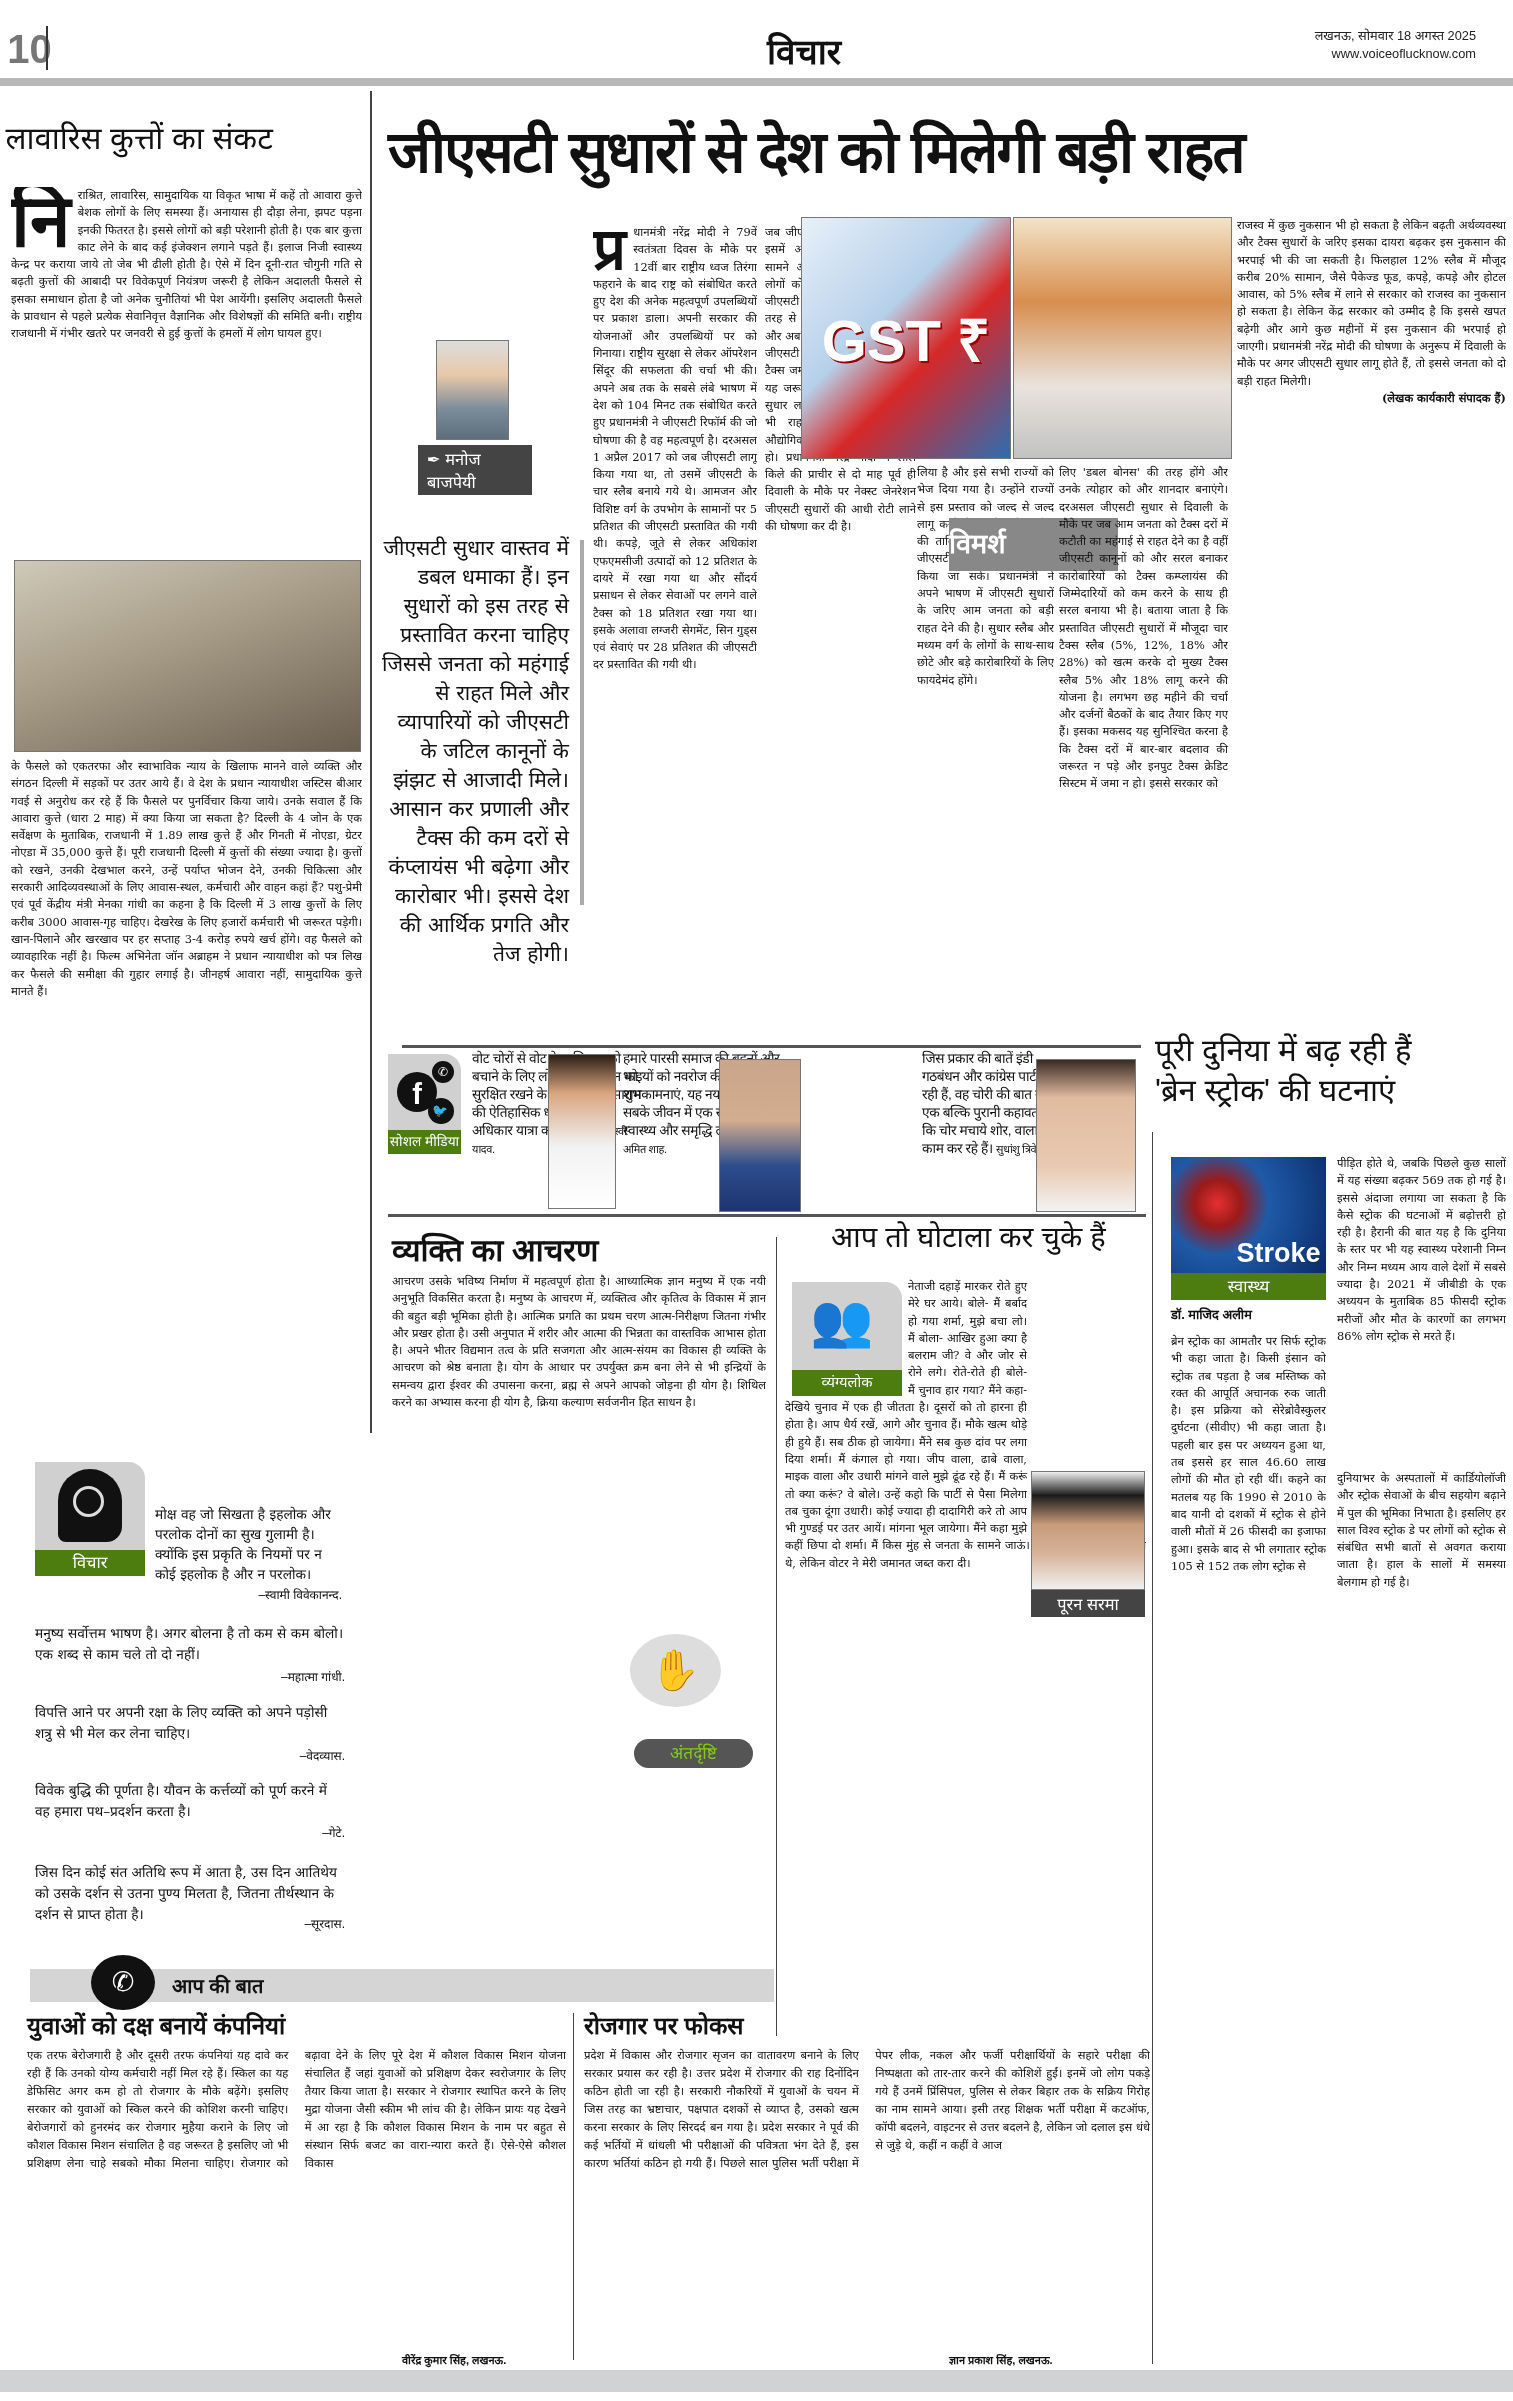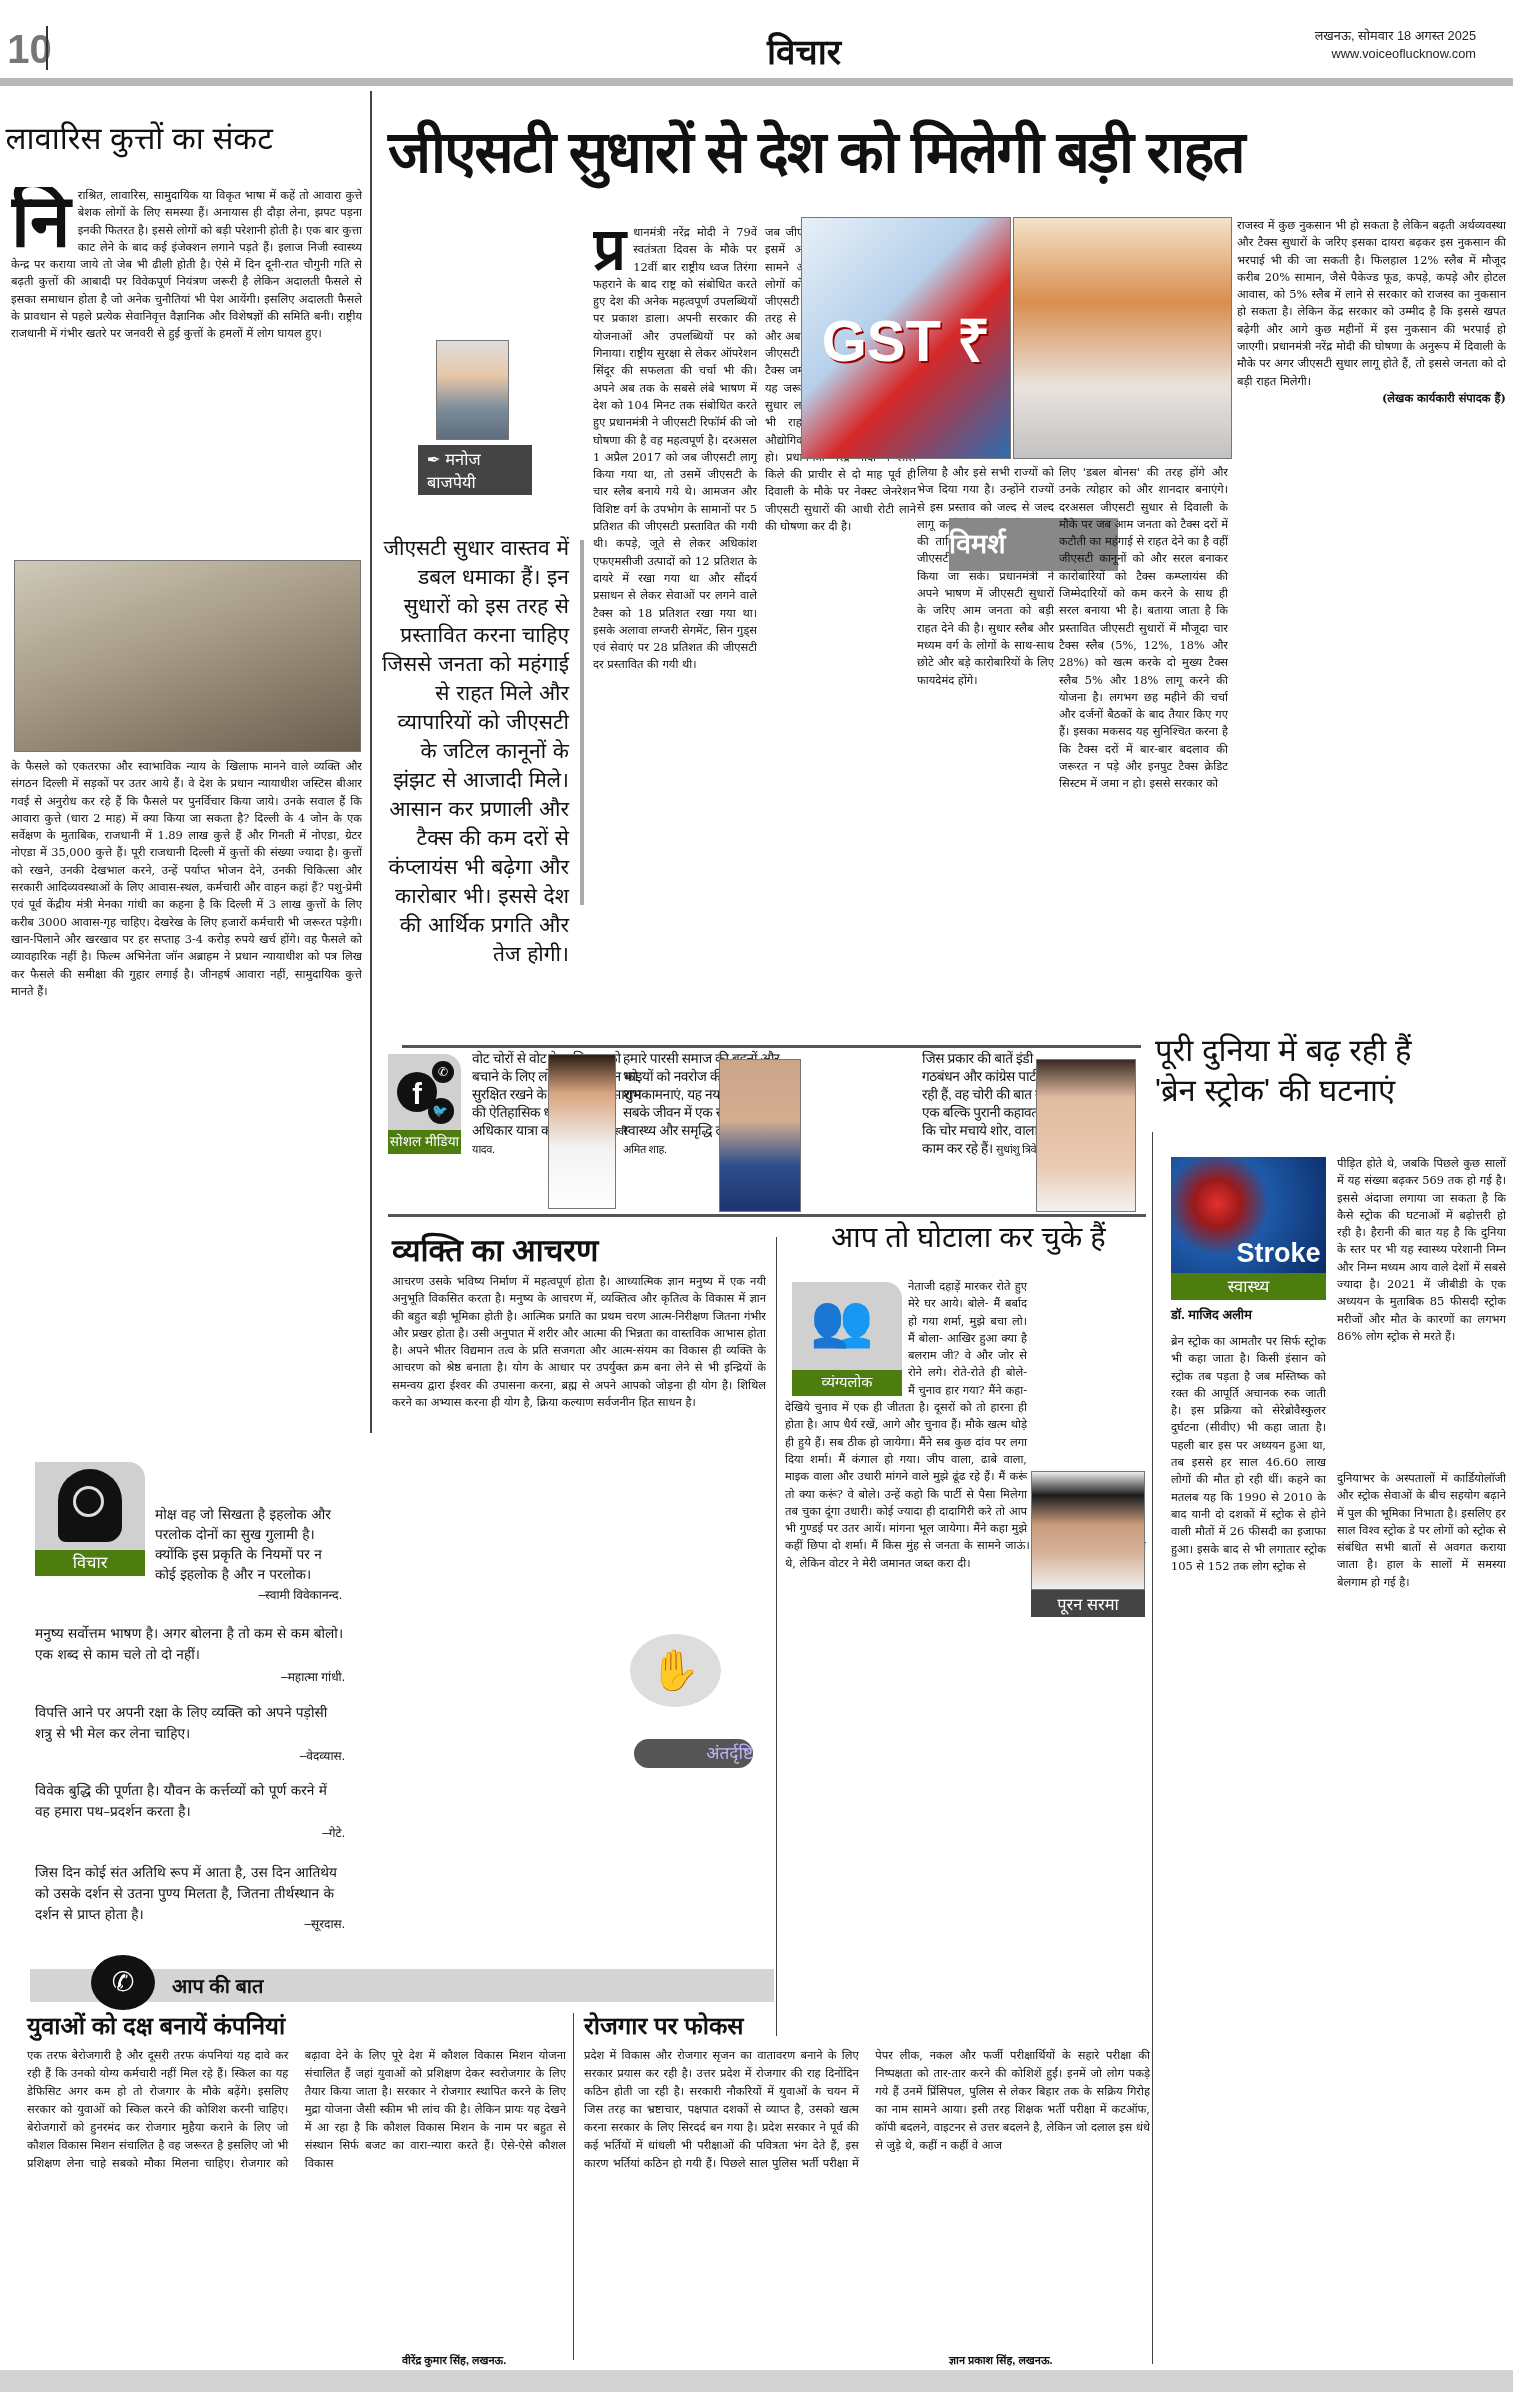--- a/index.html
+++ b/index.html
@@ -123,21 +123,21 @@
 <div class="abs icon-label" style="left:1171px; top:1273px; width:155px; font-size:16.4px; line-height:27px;">स्वास्थ्य</div>
 <div class="abs" style="left:1171px; top:1305px; font-size:12.8px; font-weight:bold;">डॉ. माजिद अलीम</div>
 <div class="abs col-text" style="left:1337px; top:1155px; width:169px; height:310px;">पीड़ित होते थे, जबकि पिछले कुछ सालों में यह संख्या बढ़कर 569 तक हो गई है। इससे अंदाजा लगाया जा सकता है कि कैसे स्ट्रोक की घटनाओं में बढ़ोत्तरी हो रही है। हैरानी की बात यह है कि दुनिया के स्तर पर भी यह स्वास्थ्य परेशानी निम्न और निम्न मध्यम आय वाले देशों में सबसे ज्यादा है। 2021 में जीबीडी के एक अध्ययन के मुताबिक 85 फीसदी स्ट्रोक मरीजों और मौत के कारणों का लगभग 86% लोग स्ट्रोक से मरते हैं।</div>
 <div class="abs col-text" style="left:1171px; top:1333px; width:155px; height:1022px;">ब्रेन स्ट्रोक का आमतौर पर सिर्फ स्ट्रोक भी कहा जाता है। किसी इंसान को स्ट्रोक तब पड़ता है जब मस्तिष्क को रक्त की आपूर्ति अचानक रुक जाती है। इस प्रक्रिया को सेरेब्रोवैस्कुलर दुर्घटना (सीवीए) भी कहा जाता है। पहली बार इस पर अध्ययन हुआ था, तब इससे हर साल 46.60 लाख लोगों की मौत हो रही थीं। कहने का मतलब यह कि 1990 से 2010 के बाद यानी दो दशकों में स्ट्रोक से होने वाली मौतों में 26 फीसदी का इजाफा हुआ। इसके बाद से भी लगातार स्ट्रोक 105 से 152 तक लोग स्ट्रोक से</div>
 <div class="abs col-text" style="left:1337px; top:1470px; width:169px; height:885px;">दुनियाभर के अस्पतालों में कार्डियोलॉजी और स्ट्रोक सेवाओं के बीच सहयोग बढ़ाने में पुल की भूमिका निभाता है। इसलिए हर साल विश्व स्ट्रोक डे पर लोगों को स्ट्रोक से संबंधित सभी बातों से अवगत कराया जाता है। हाल के सालों में समस्या बेलगाम हो गई है।</div>
 <div class="abs vline" style="left:1152px; top:1132px; height:1232px; width:0.9px;"></div>
 
 <div class="abs sec-head" style="left:392px; top:1228px;">व्यक्ति का आचरण</div>
 <div class="abs col-text" style="left:392px; top:1273px; width:374px; height:748px;">आचरण उसके भविष्य निर्माण में महत्वपूर्ण होता है। आध्यात्मिक ज्ञान मनुष्य में एक नयी अनुभूति विकसित करता है। मनुष्य के आचरण में, व्यक्तित्व और कृतित्व के विकास में ज्ञान की बहुत बड़ी भूमिका होती है। आत्मिक प्रगति का प्रथम चरण आत्म-निरीक्षण जितना गंभीर और प्रखर होता है। उसी अनुपात में शरीर और आत्मा की भिन्नता का वास्तविक आभास होता है। अपने भीतर विद्यमान तत्व के प्रति सजगता और आत्म-संयम का विकास ही व्यक्ति के आचरण को श्रेष्ठ बनाता है। योग के आधार पर उपर्युक्त क्रम बना लेने से भी इन्द्रियों के समन्वय द्वारा ईश्वर की उपासना करना, ब्रह्म से अपने आपको जोड़ना ही योग है। शिथिल करने का अभ्यास करना ही योग है, क्रिया कल्याण सर्वजनीन हित साधन है।</div>
 <div class="abs" style="left:630px; top:1634px; width:91px; height:73px; border-radius:50%; background:#ddd; text-align:center; line-height:73px; font-size:40px;">✋</div>
-<div class="abs" style="left:634px; top:1739px; width:119px; height:29px; border-radius:14.6px; background:#555; color:#c4b5fd; text-align:right; font-size:17.3px; line-height:29px;">अंतर्दृष्टि</div>
+<div class="abs" style="left:634px; top:1739px; width:119px; height:29px; border-radius:14.6px; background:#555; color:#84cc16; text-align:center; font-size:17.3px; line-height:29px;">अंतर्दृष्टि</div>
 <div class="abs vline" style="left:776px; top:1237px; height:799px; width:0.9px;"></div>
 
 <div class="abs headline-l" style="left:831px; top:1219px; width:365px; font-size:29px;">आप तो घोटाला कर चुके हैं</div>
 <div class="abs icon-tile" style="left:792px; top:1282px; width:110px; height:114px;">
   <div style="position:absolute;left:18px;top:7.3px;font-size:51px;line-height:64px;">👥</div>
   <div class="icon-label" style="position:absolute;left:0;bottom:0;width:110px;font-size:14.6px;line-height:25.6px;">व्यंग्यलोक</div>
 </div>
 <div class="abs col-text" style="left:785px; top:1278px; width:361px; height:753px; text-indent:0;">
   <div style="float:left;width:123px;height:119px;"></div>
   <div style="float:right;width:119px;height:146px;margin-top:100px;"></div>

